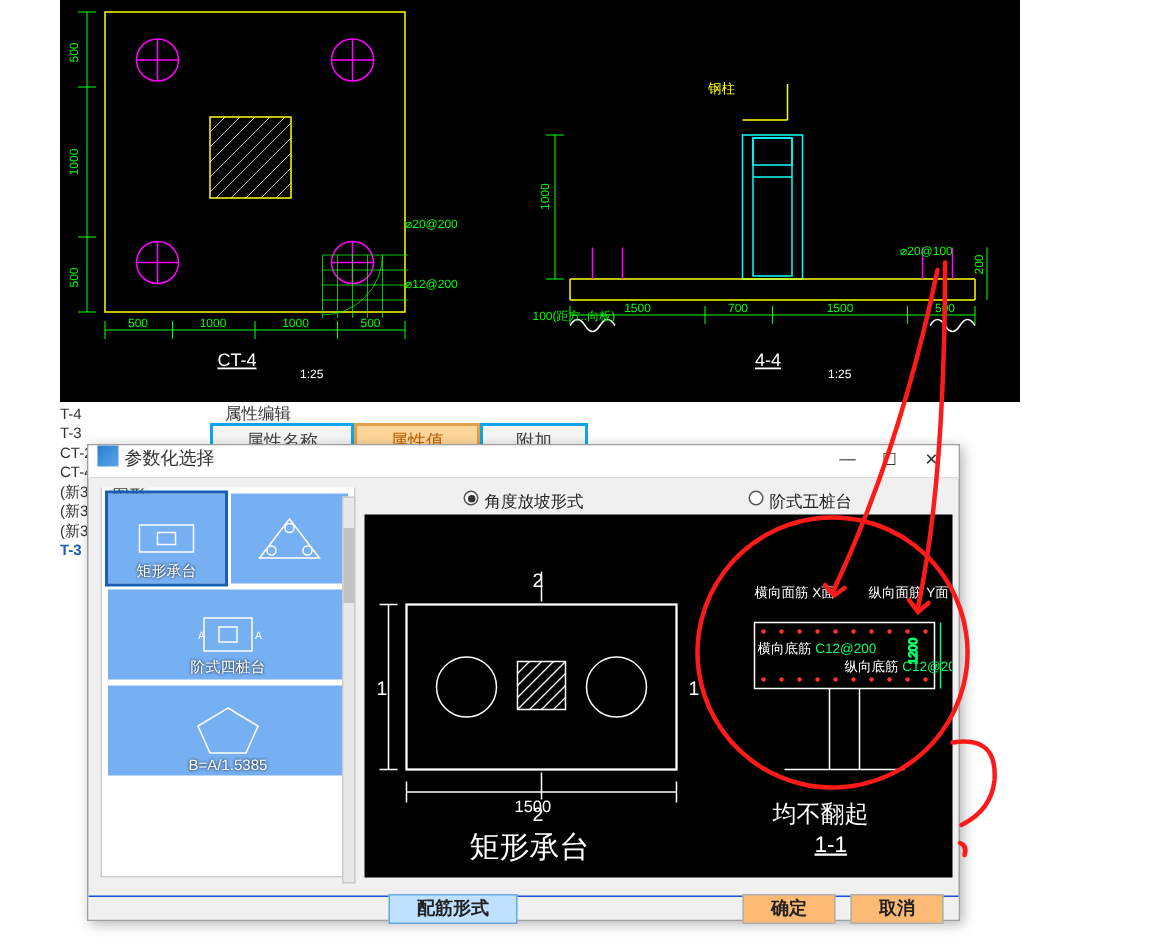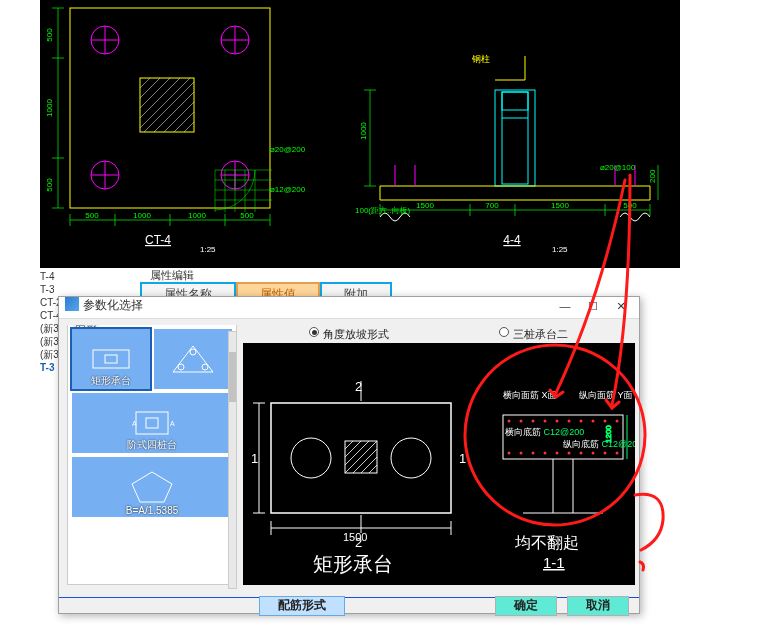--- a/index.html
+++ b/index.html
@@ -186,21 +186,21 @@
     background:#f0f0f0;
     display:flex;
     align-items:center;
     border-top:1px solid #1d4ed8;
     font-weight:bold;
   }
   .footer-btn {
     height: 20px;
     padding: 0 18px;
     font-size: 12px;
-    background:#5eead4;
+    background:#fdba74;
     border:1px solid #b0b0b0;
     color:#222;
     display:flex; align-items:center;
   }
   .footer-btn.primary { background:#bfe0ff; border-color:#6aa9e0;}
   .footer-spacer { flex:1; }
   
   .annot {
     position:absolute;
     left:0; top:0; width:781px; height:633px;
@@ -398,21 +398,21 @@
 
   <span class="group-label">图形</span>
 
   <div class="opts-row">
     <label class="radio checked">
       <span class="dot"></span>
         <span>角度放坡形式</span>
     </label>
     <label class="radio">
       <span class="dot"></span>
-        <span>三桩承台二</span>
+        <span>阶式五桩台</span>
     </label>
   </div>
 
   <div class="gallery">
     <div class="gallery-row">
       <div class="thumb sel">
         <svg viewBox="0 0 52 38">
             <rect x="8" y="10" width="36" height="18" stroke="#fff" fill="none"></rect>
             <rect x="20" y="15" width="12" height="8" fill="none" stroke="#fff"></rect>
           </svg>

